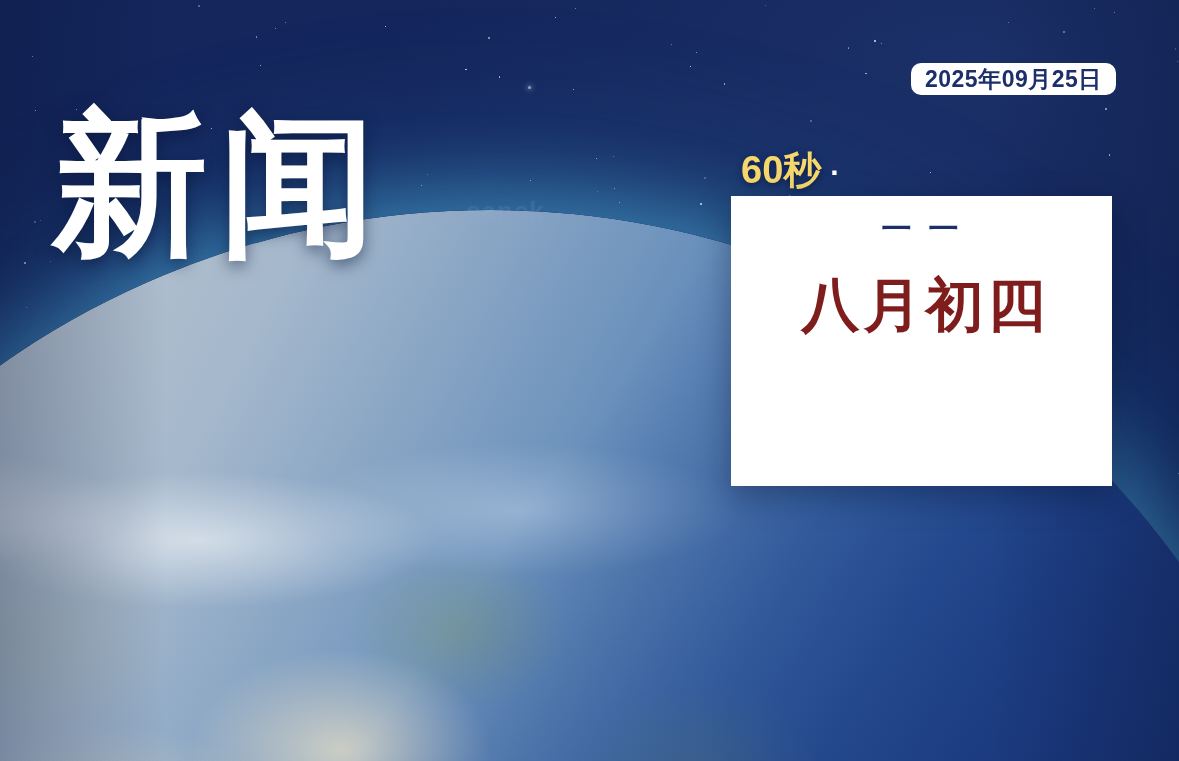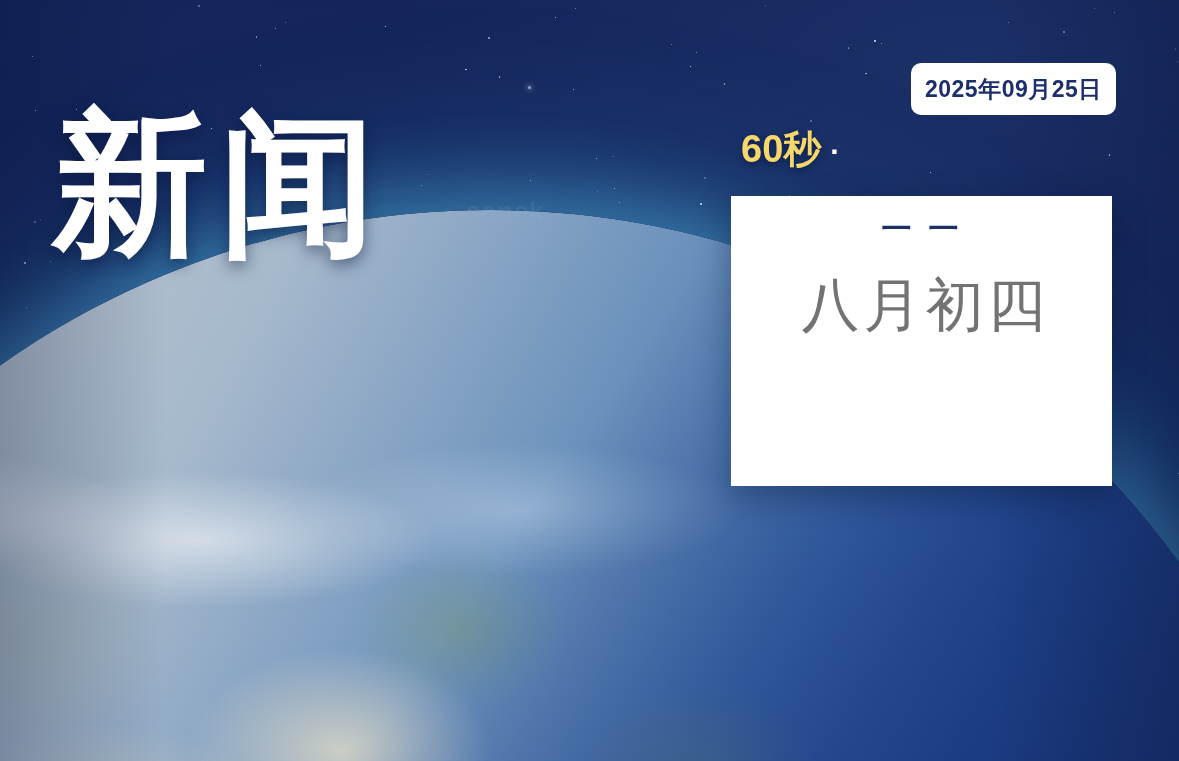--- a/index.html
+++ b/index.html
@@ -155,21 +155,21 @@
     user-select: none;
     white-space: nowrap;
   }
 
   
   .date-badge {
     position: absolute;
     left: 911px;
     top: 63px;
     min-width: 200px;
-    height: 52px;
+    height: 32px;
     padding: 0 14px;
     box-sizing: border-box;
     background: #ffffff;
     border-radius: 10px;
     display: flex;
     align-items: center;
     justify-content: center;
     color: #1d2f6b;
     font-size: 23px;
     font-weight: 700;
@@ -200,21 +200,21 @@
     color: #ffffff;
     letter-spacing: 12px;
     margin-top: 14px;
     text-shadow: 0 5px 16px rgba(8,20,55,.55);
   }
 
   
   .tagline {
     position: absolute;
     left: 741px;
-    top: 124px;
+    top: 145px;
     display: flex;
     align-items: baseline;
     white-space: nowrap;
   }
   .tagline .sec {
     font-size: 38px;
     font-weight: 700;
     color: #f6d76c;
     letter-spacing: 0px;
     text-shadow: 0 2px 6px rgba(6,16,48,.6);
@@ -267,22 +267,22 @@
     margin-top: 26px;
     font-size: 56px;
     font-weight: 700;
     color: #1d2f6b;
     letter-spacing: 4px;
     line-height: 1;
   }
   .info-card .lunar {
     margin-top: 32px;
     font-size: 58px;
-    font-weight: 400;
-    color: #737373;
+    font-weight: 700;
+    color: #7f1d1d;
     letter-spacing: 4px;
     line-height: 1;
     margin-left: 8px;
   }
 
   
   .quote-banner {
     position: absolute;
     left: 31px;
     top: 571px;

